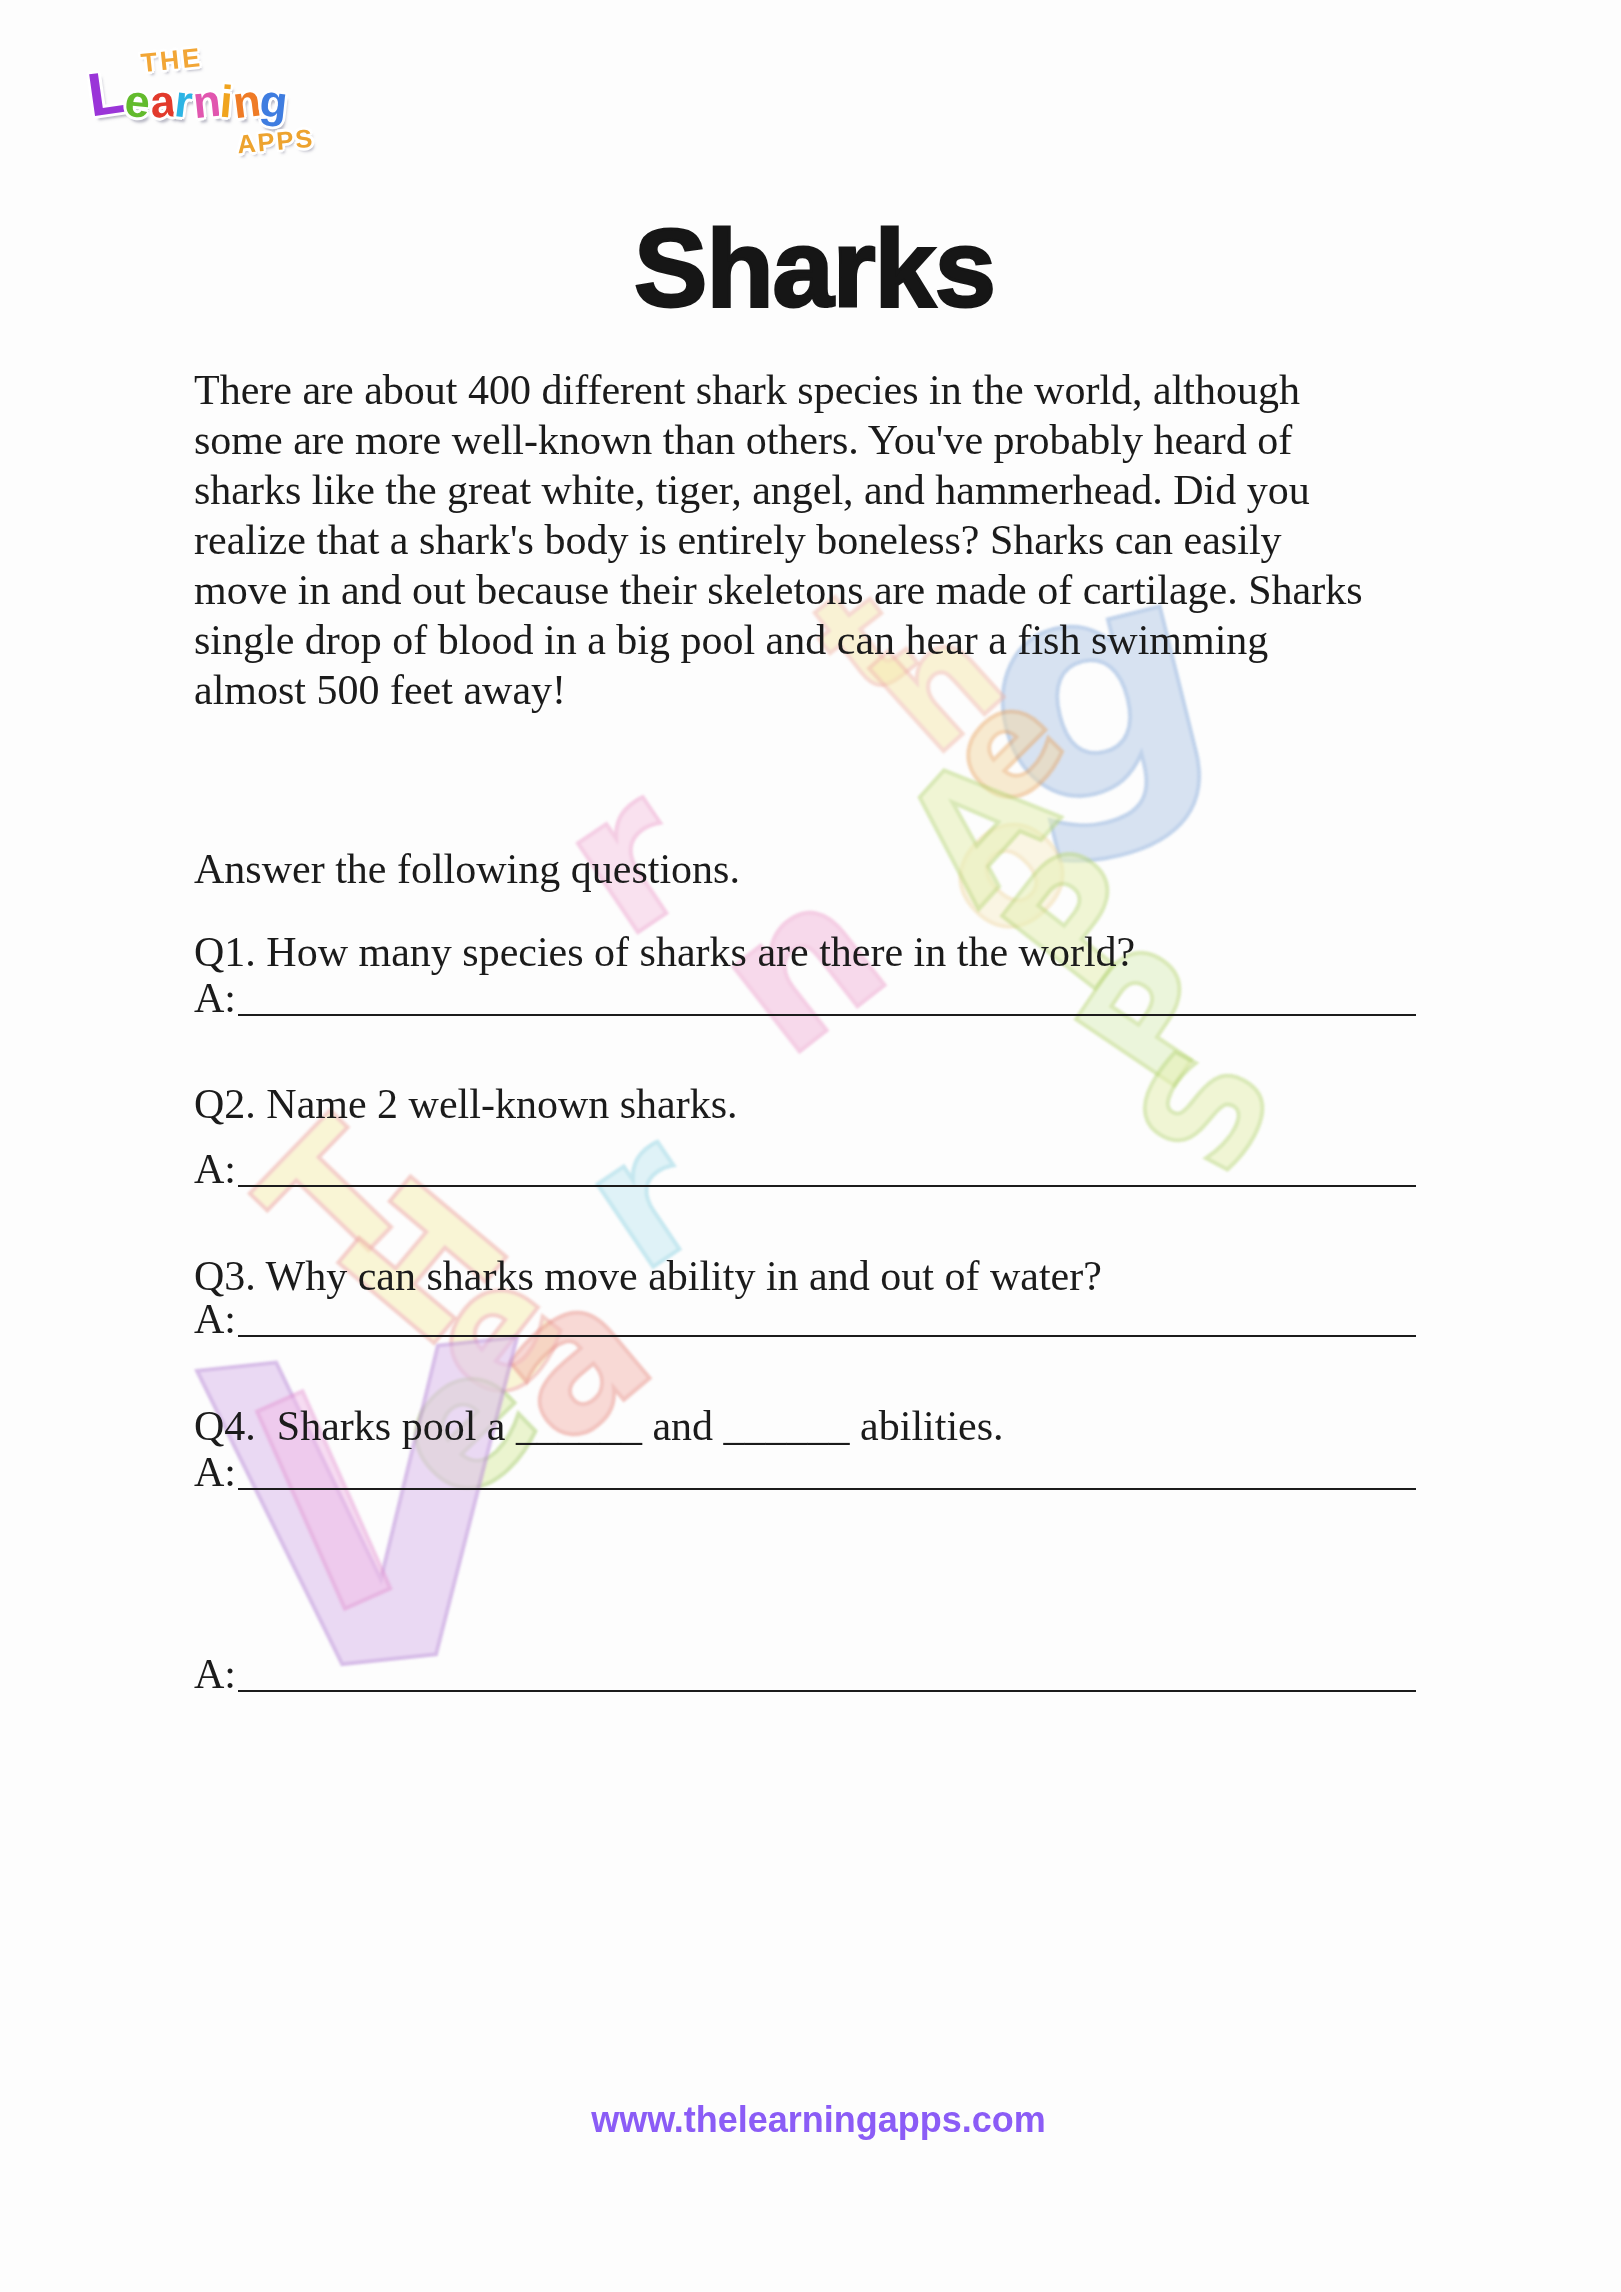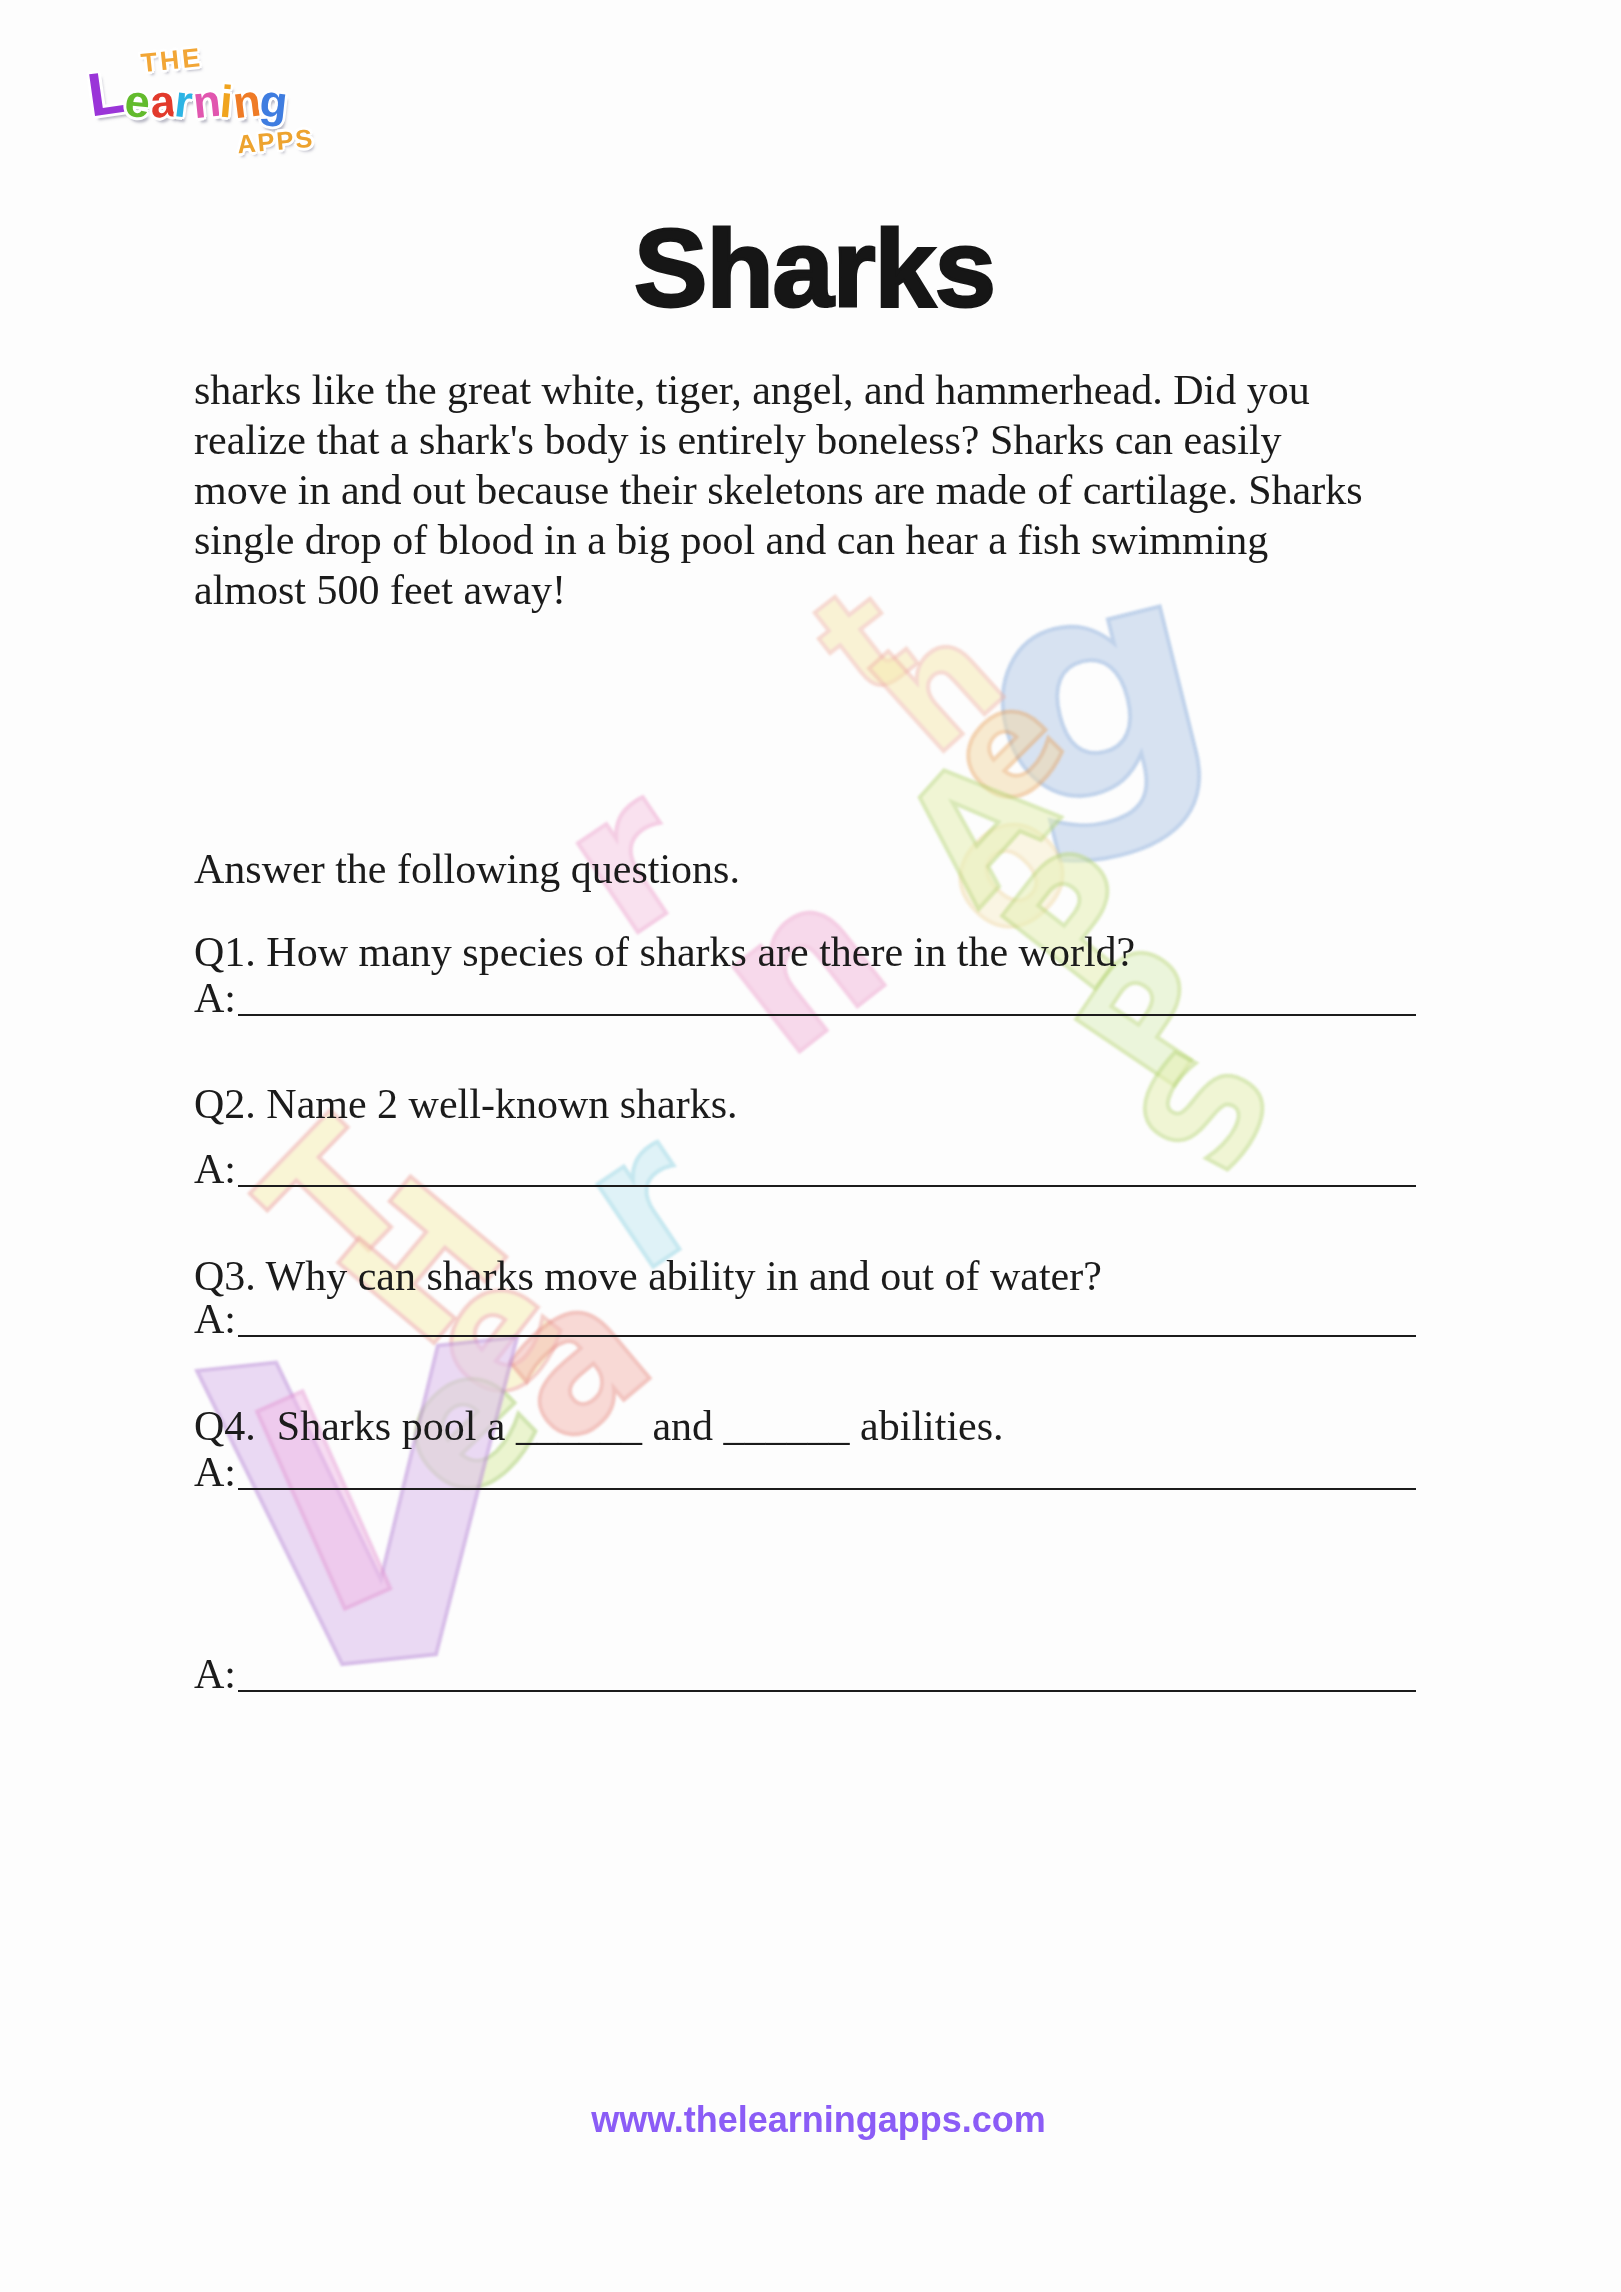--- a/index.html
+++ b/index.html
@@ -124,20 +124,22 @@
         <span style="color: rgb(240, 164, 30); transform: rotate(5deg);">i</span>
         <span style="color: rgb(239, 123, 38); transform: rotate(-7deg);">n</span>
         <span style="color: rgb(63, 125, 224); transform: rotate(6deg);">g</span>
       </div>
     <div class="logo-apps">APPS</div>
   </div>
 
   <h1 class="title">Sharks</h1>
 
   <div class="paragraph" id="paragraph">
+      <div>There are about 400 different shark species in the world, although</div>
+      <div>some are more well-known than others. You've probably heard of</div>
       <div>sharks like the great white, tiger, angel, and hammerhead. Did you</div>
       <div>realize that a shark's body is entirely boneless? Sharks can easily</div>
       <div>move in and out because their skeletons are made of cartilage. Sharks</div>
       <div>single drop of blood in a big pool and can hear a fish swimming</div>
       <div>almost 500 feet away!</div>
     </div>
 
   <div class="prompt">Answer the following questions.</div>
 
   <div class="q q1">Q1. How many species of sharks are there in the world?</div>

